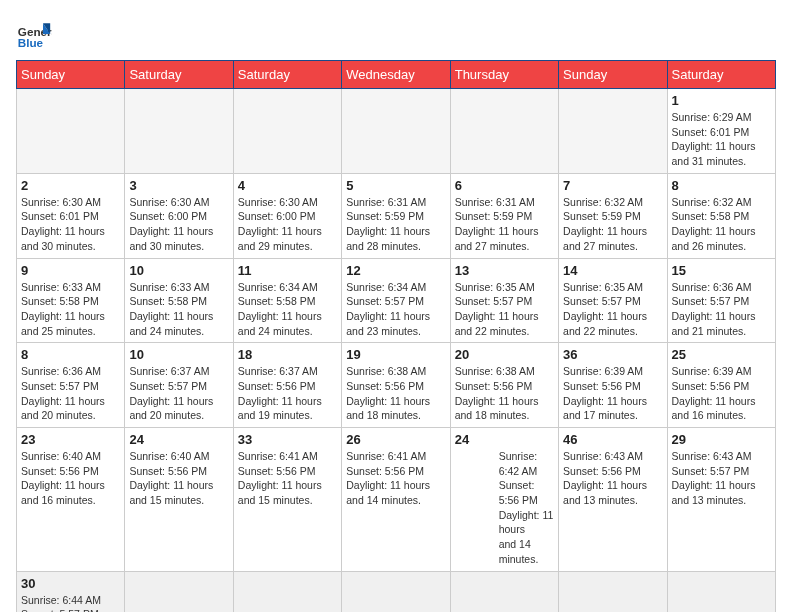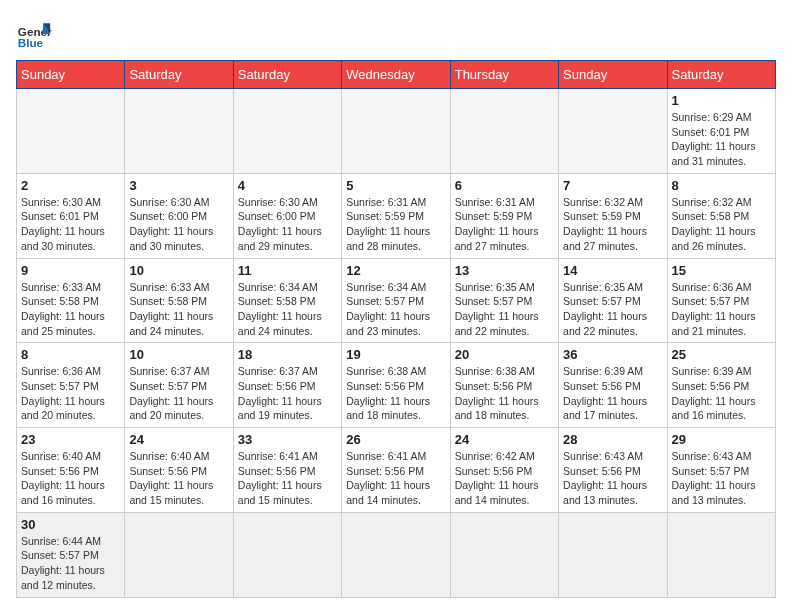--- a/index.html
+++ b/index.html
@@ -305,27 +305,27 @@
           </td>
           <td>
             <span class="day-number">26</span>
             <div class="day-info" style="white-space: pre-line;">Sunrise: 6:41 AM
 Sunset: 5:56 PM
 Daylight: 11 hours
 and 14 minutes.</div>
           </td>
           <td>
             <span class="day-number">24</span>
-            <div class="day-info" style="white-space: pre-line;">Sunrise: 6:42 AM
+            <div class="day-info" style="white-space: pre-line; margin-left: 44px;">Sunrise: 6:42 AM
 Sunset: 5:56 PM
 Daylight: 11 hours
 and 14 minutes.</div>
           </td>
           <td>
-            <span class="day-number">28</span>
+            <span class="day-number">46</span>
             <div class="day-info" style="white-space: pre-line;">Sunrise: 6:43 AM
 Sunset: 5:56 PM
 Daylight: 11 hours
 and 13 minutes.</div>
           </td>
           <td>
             <span class="day-number">29</span>
             <div class="day-info" style="white-space: pre-line;">Sunrise: 6:43 AM
 Sunset: 5:57 PM
 Daylight: 11 hours

